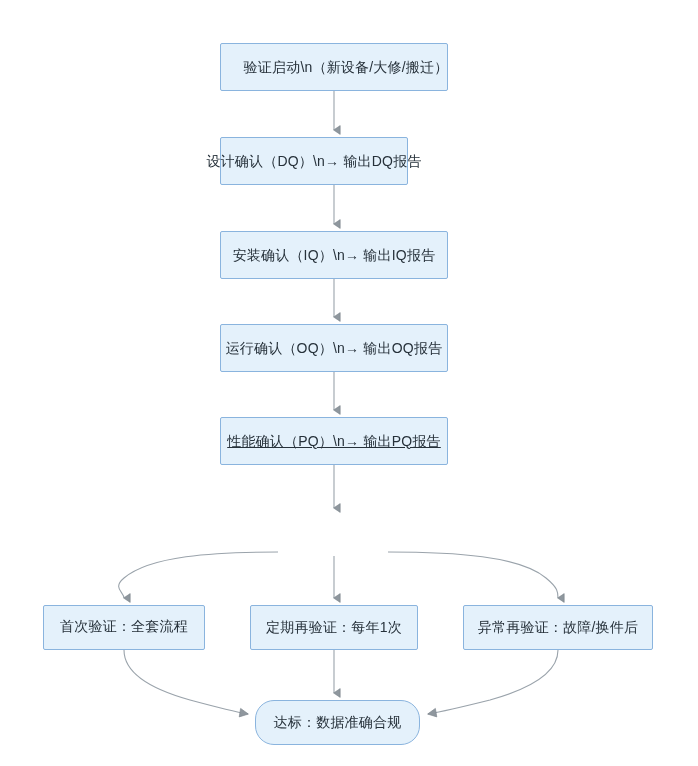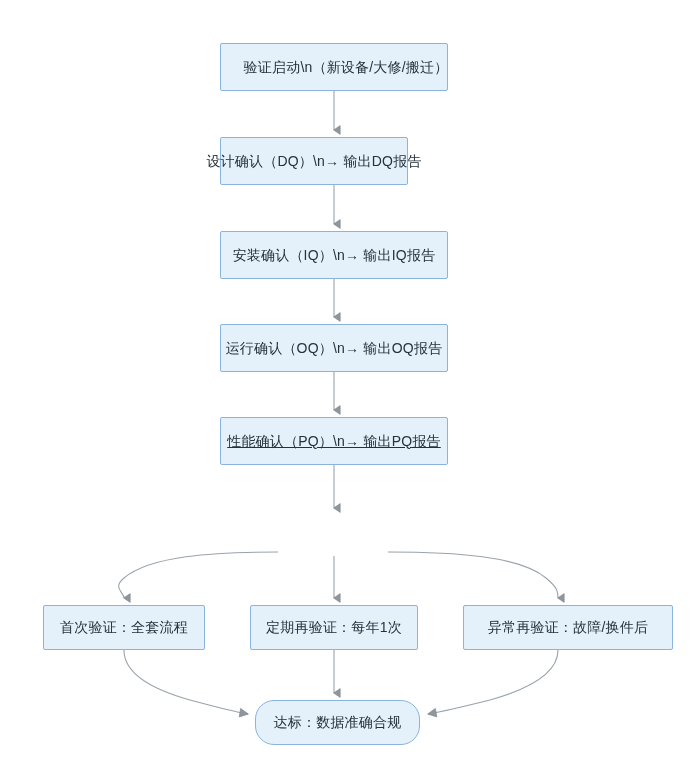--- a/index.html
+++ b/index.html
@@ -93,29 +93,29 @@
 
   <div class="node-box" style="left:220px; top:231px; width:228px; height:48px;">
     <span class="node-label">安装确认（IQ）\n→ 输出IQ报告</span>
   </div>
 
   <div class="node-box" style="left:220px; top:417px; width:228px; height:48px;text-decoration:underline;">
     <span class="node-label">性能确认（PQ）\n→ 输出PQ报告</span>
   </div>
 
 
-  <div class="node-box" style="left:43px; top:605px; width:162px; height:45px;">
+  <div class="node-box" style="left:43px; top:605px; width:162px; height:45px;font-family:Liberation Serif, serif;">
     <span class="node-label">首次验证：全套流程</span>
   </div>
 
   <div class="node-box" style="left:250px; top:605px; width:168px; height:45px;">
     <span class="node-label">定期再验证：每年1次</span>
   </div>
 
-  <div class="node-box" style="left:463px; top:605px; width:210px; height:45px;">
+  <div class="node-box" style="left:463px; top:605px; width:190px; height:45px;">
     <span class="node-label">异常再验证：故障/换件后</span>
   </div>
 
   <div class="node-box" style="left:255px; top:700px; width:165px; height:45px;border-radius:19px;">
     <span class="node-label">达标：数据准确合规</span>
   </div>
 
 </div>
 
 </body></html>

